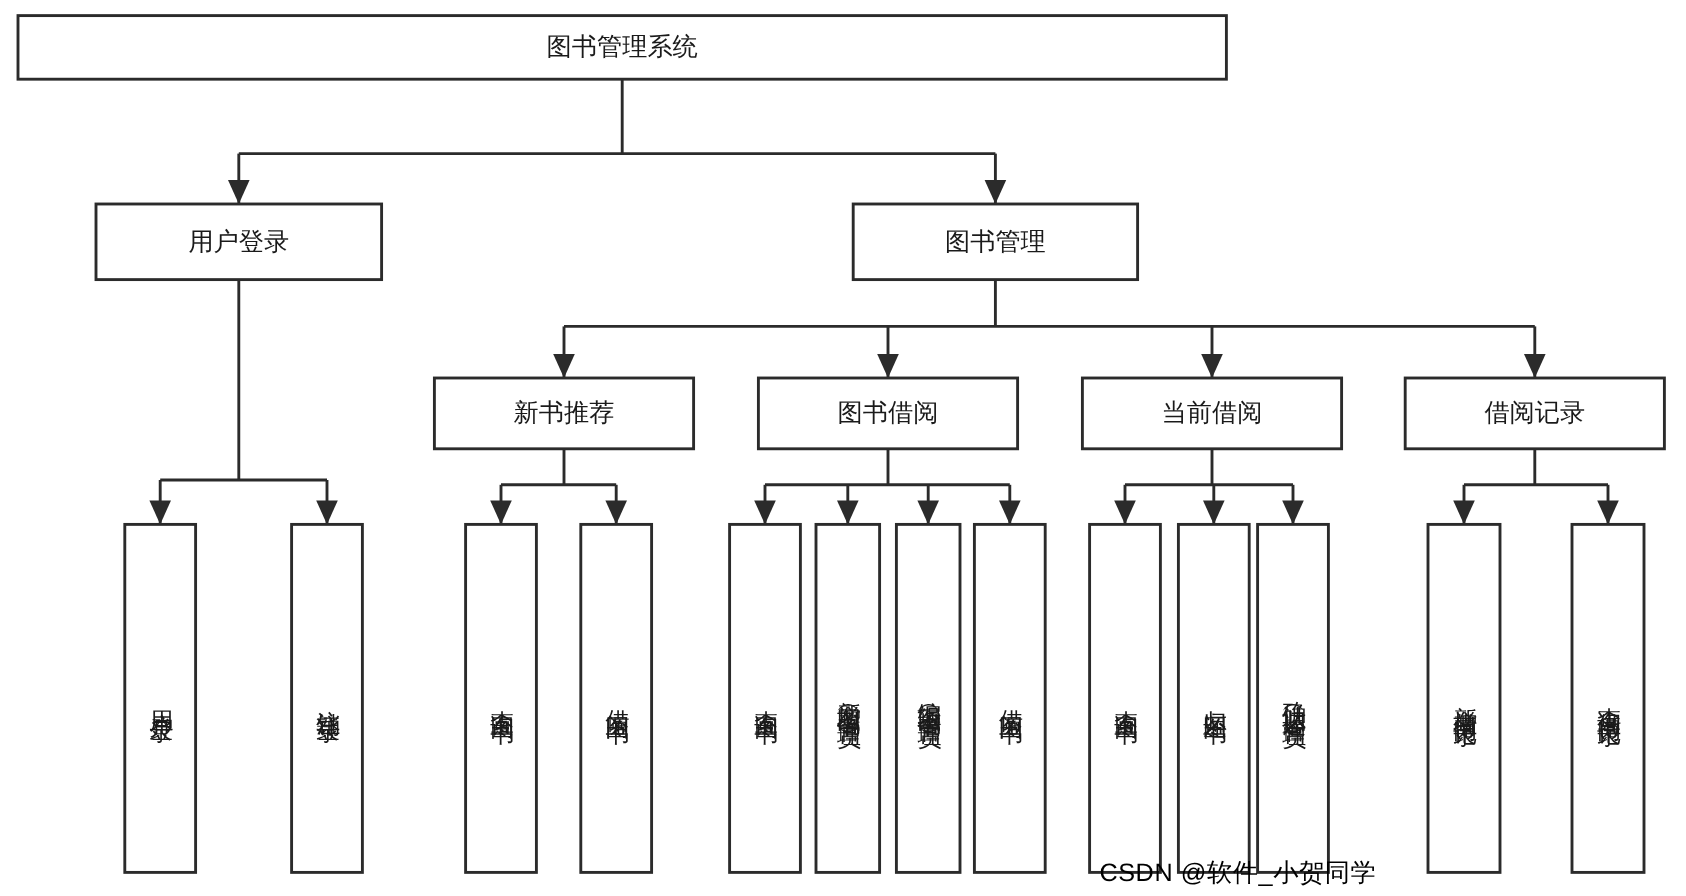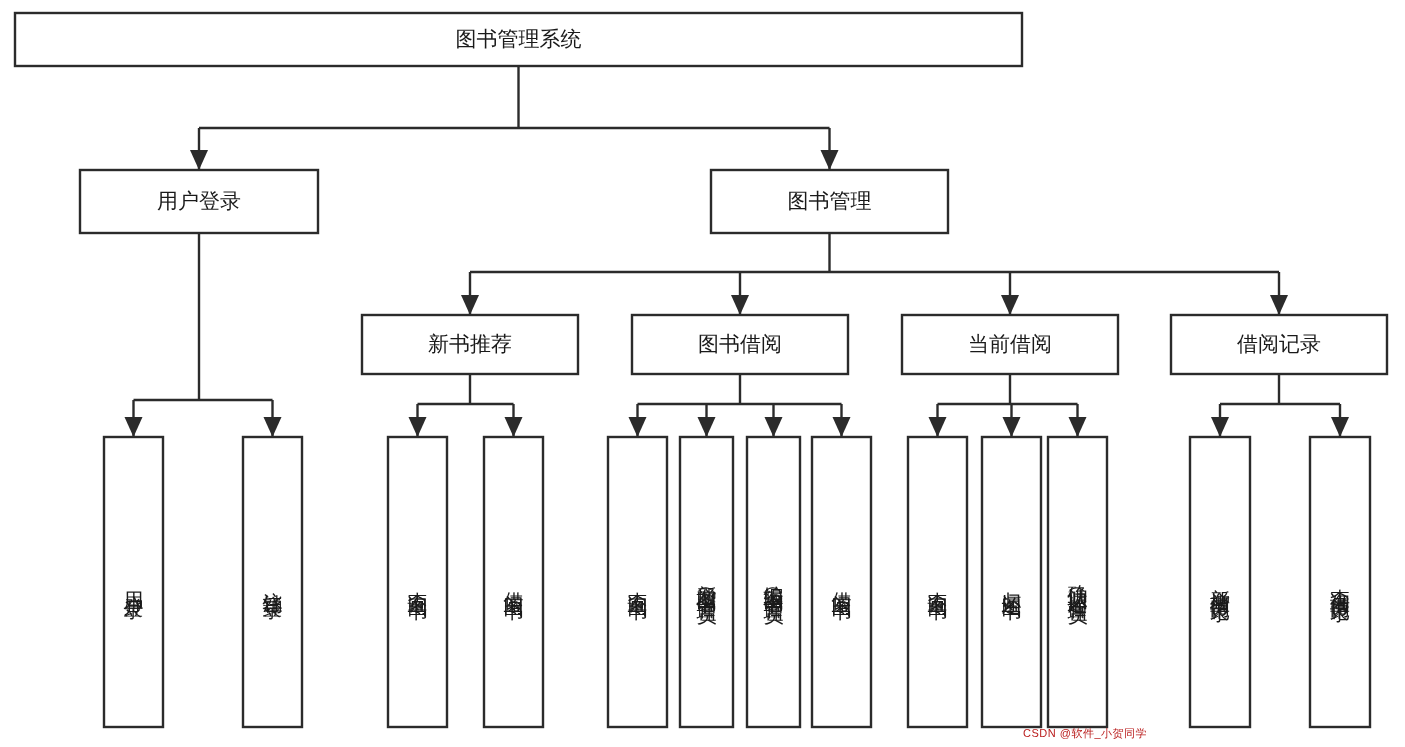--- a/index.html
+++ b/index.html
@@ -63,22 +63,22 @@
     letter-spacing: 3px;
     color: #1a1a1a;
     white-space: nowrap;
     pointer-events: none;
   }
   .watermark {
     position: absolute;
     right: 10px;
     bottom: 6px;
     font-family: "Liberation Sans", "DejaVu Sans", sans-serif;
-    font-size: 11px;
-    color: #b91c1c;
+    font-size: 21px;
+    color: #000000;
     letter-spacing: 0.5px;
     user-select: none;
   }
 </style>
 </head>
 <body>
 
 <div id="diagram-root">
 
   <svg id="flow" viewBox="0 0 1405 747">

